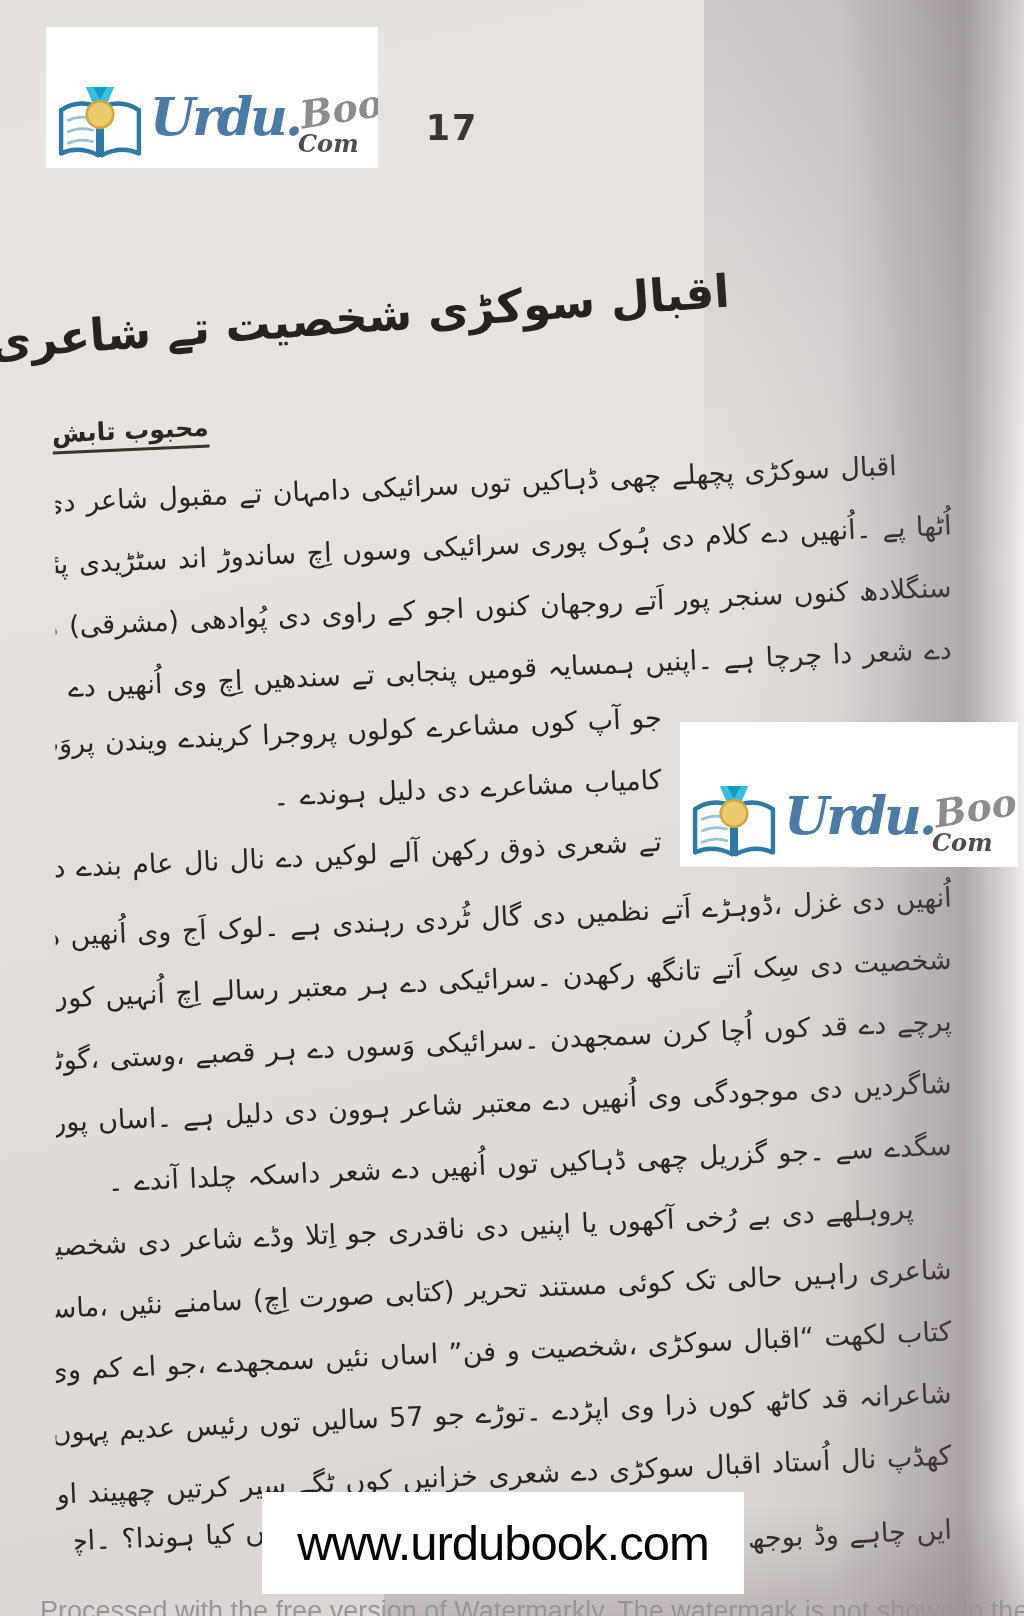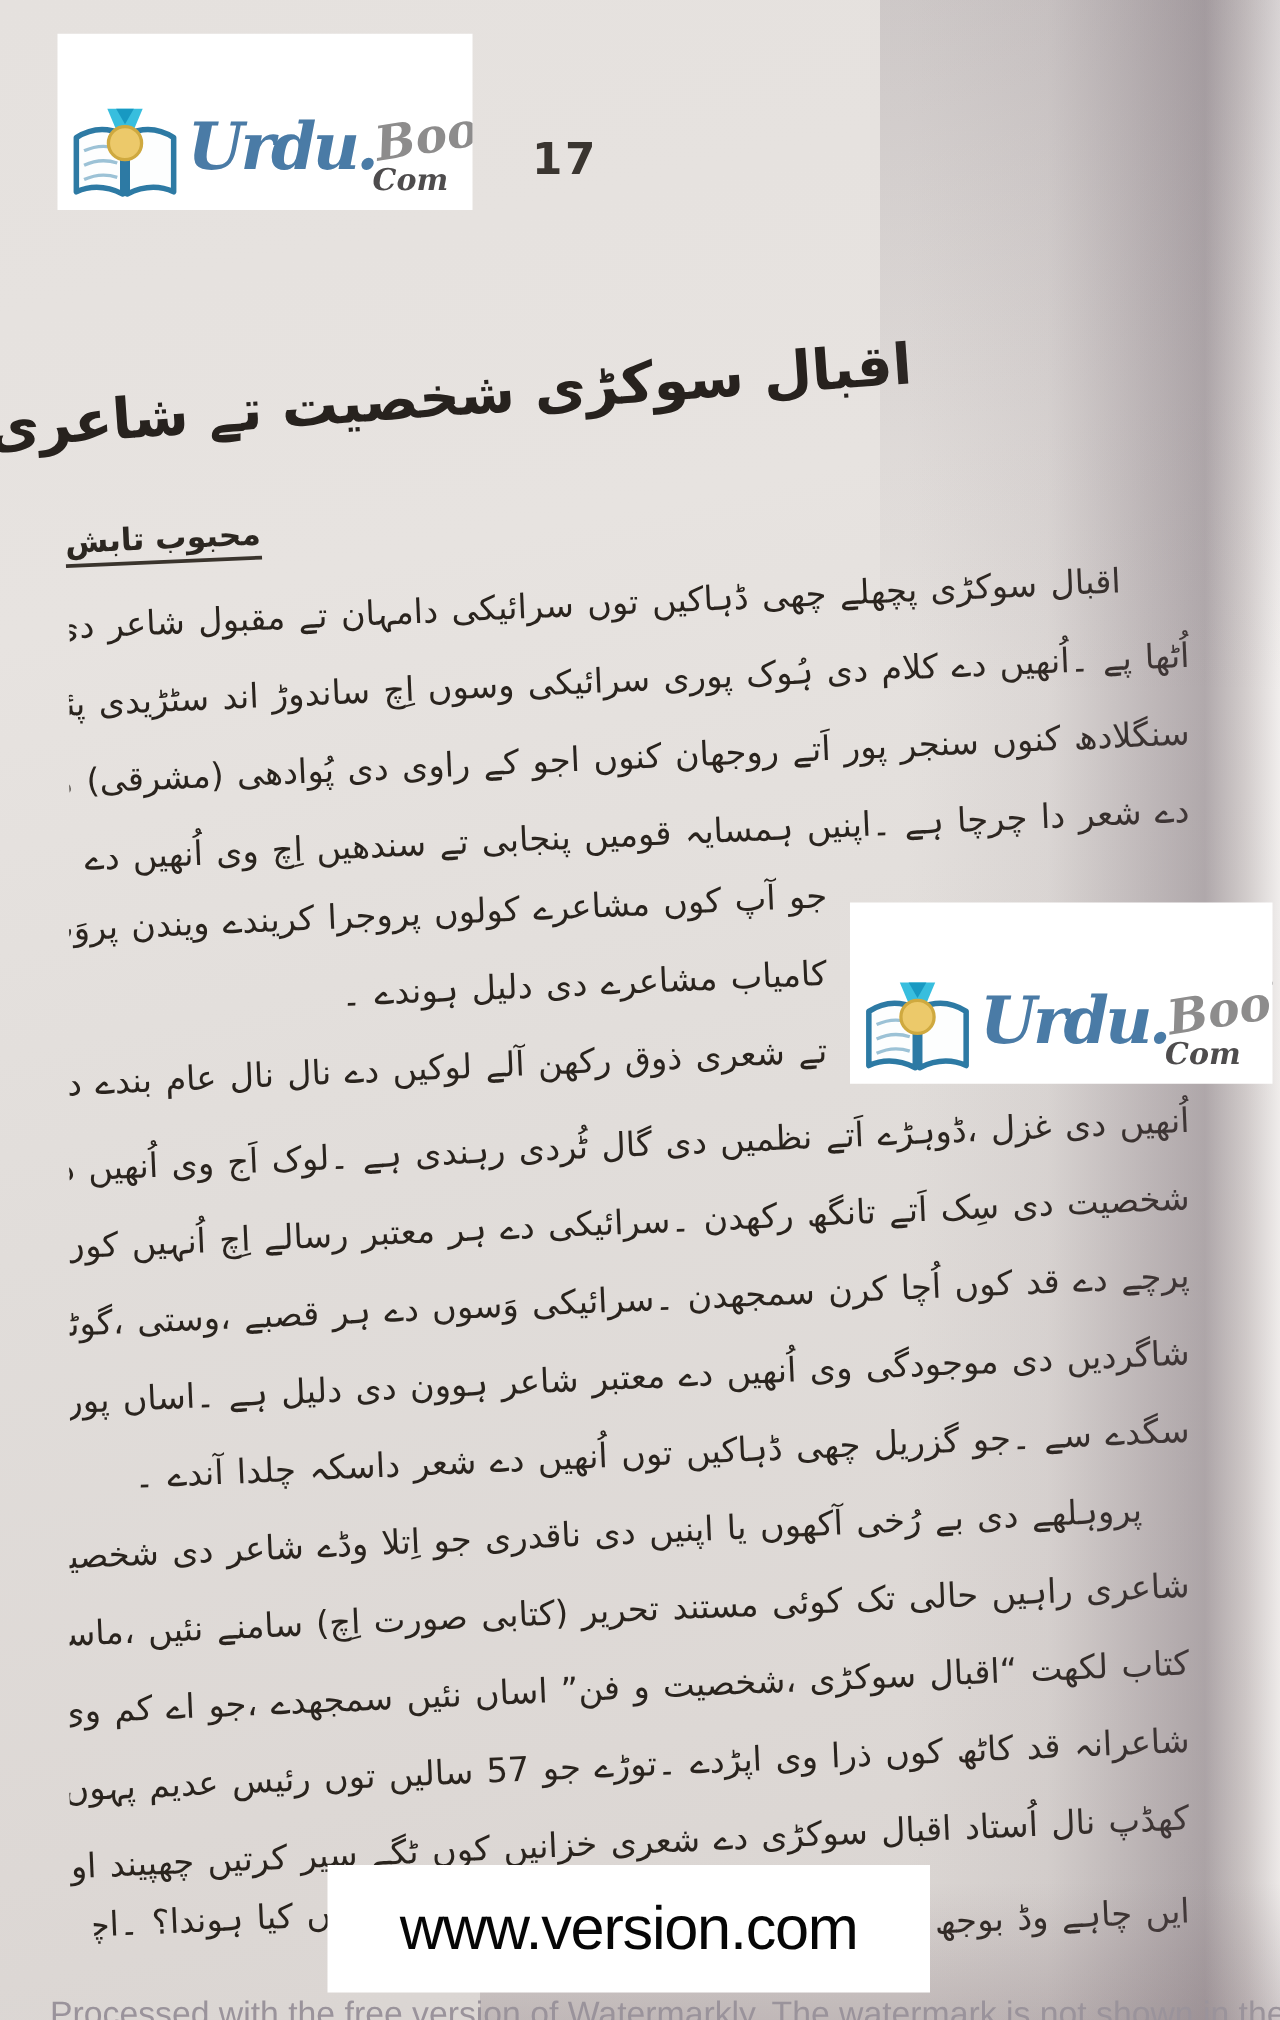--- a/index.html
+++ b/index.html
@@ -159,21 +159,21 @@
         <span class="word-urdu">Urdu.</span>
         <span class="stack">
           <span class="word-book">Book</span>
           <span class="word-com">Com</span>
         </span>
       </span>
     </div>
   </div>
 
   <div class="site-box">
-    <span>www.version.com</span>
+    <span>www.urdubook.com</span>
   </div>
 
   <div class="bottom-caption">Processed with the free version of Watermarkly. The watermark is not shown in the paid version. Ukhi</div>
 
   <div class="shade-right"></div>
   <div class="shade-top-right"></div>
   <div class="shade-bottom"></div>
 
 </div>
 

